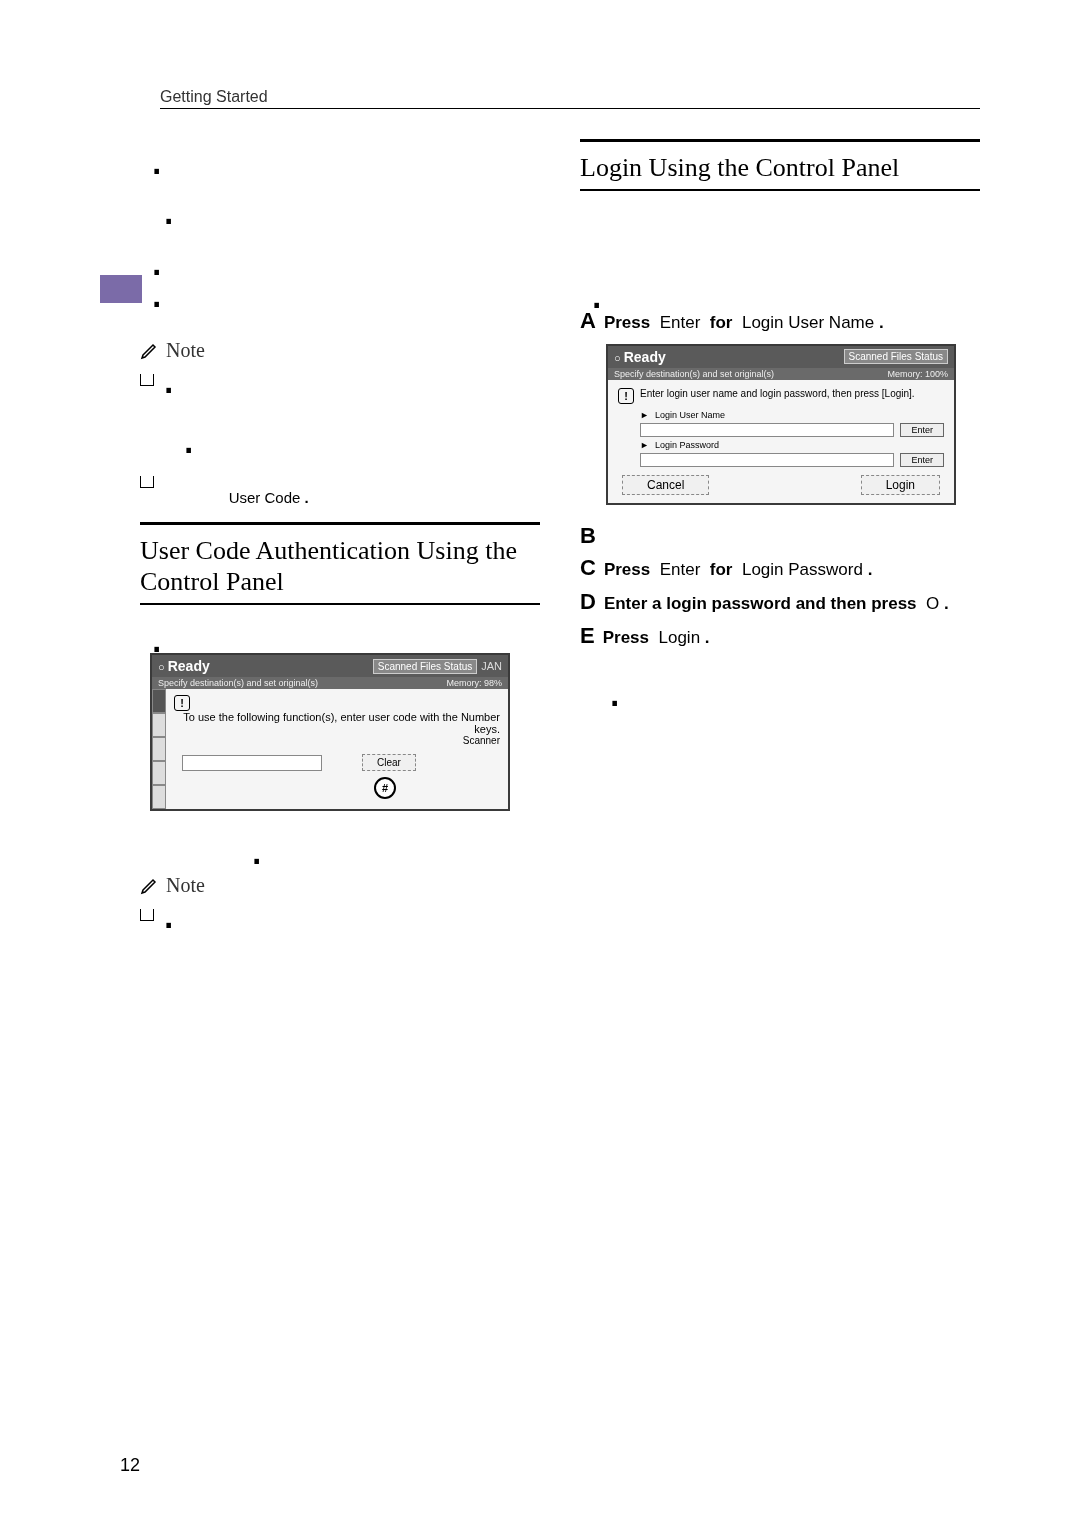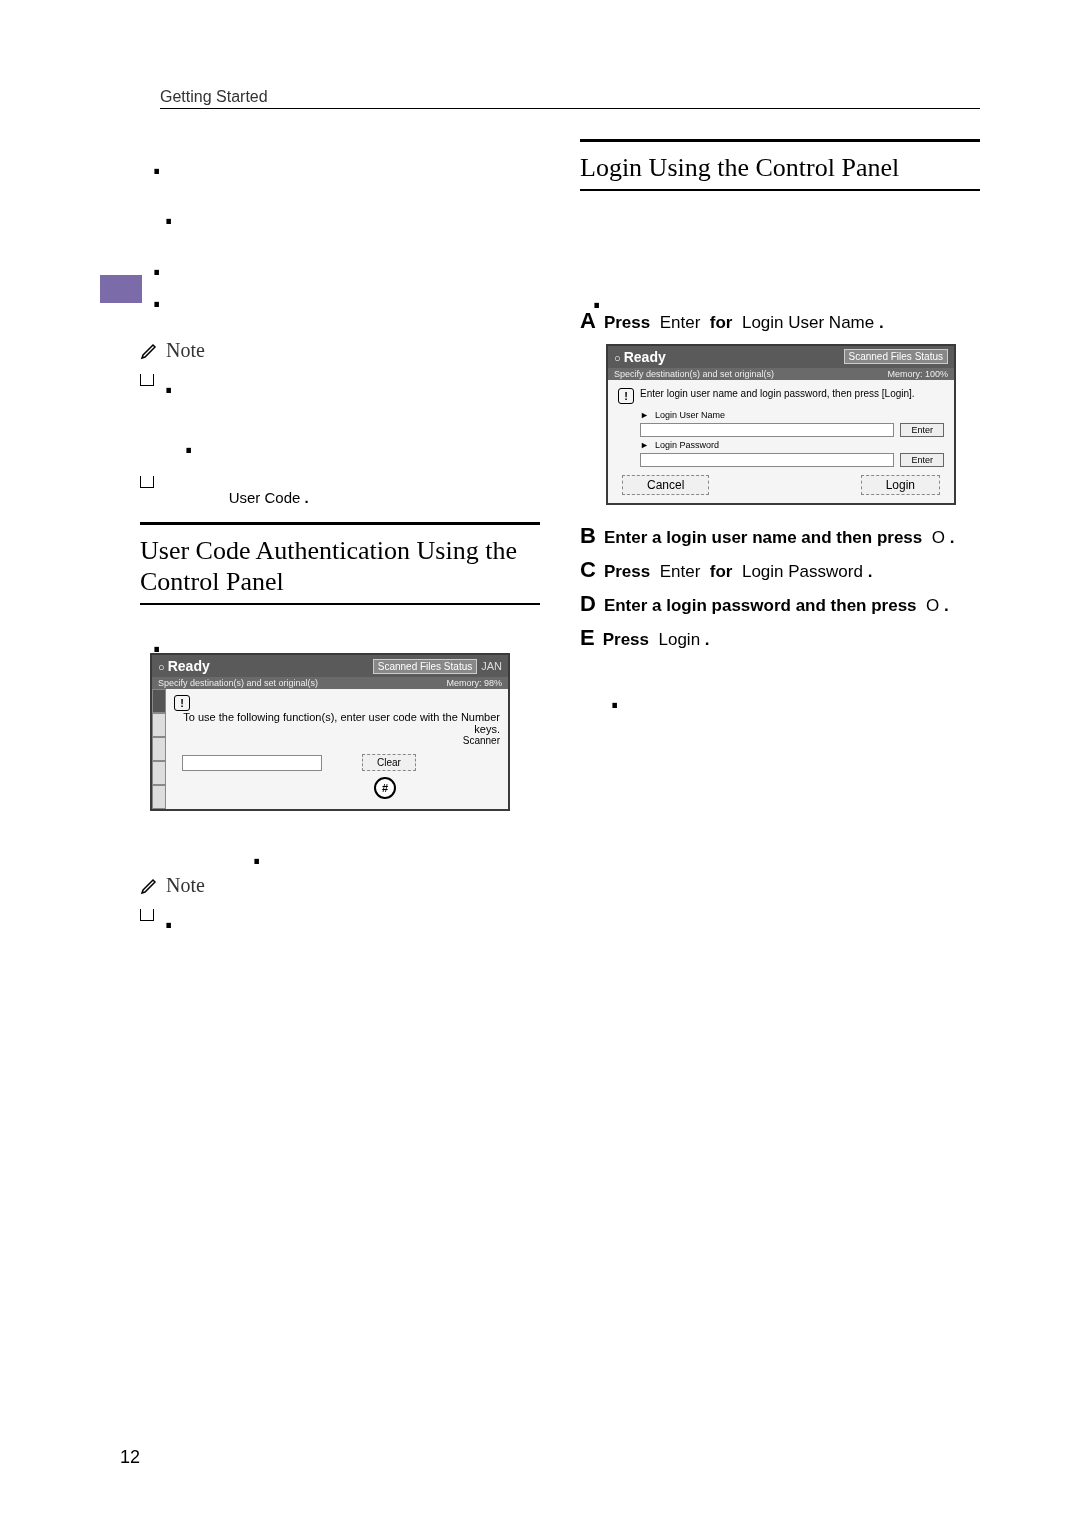--- a/index.html
+++ b/index.html
@@ -242,21 +242,21 @@
     .scr-body2 {
       flex: 1;
       padding: 6px 8px;
       background: #f5f5f5;
     }
     .dot { font-size: 48px; line-height: 0.3; margin-left: 10px;}
     .spacer-dots { margin: 12px 0 40px 0; }
     .page-num {
       position: absolute;
       left: 120px;
-      bottom: 60px;
+      bottom: 52px;
       font-size: 18px;
     }
     .triangle { font-size: 9px; }
   </style>
 </head>
 <body>
 
 <div class="page">
   <div class="header-section">
     <div class="running-head">Getting Started</div>
@@ -402,24 +402,20 @@
           </div>
           <div class="scr-btn-row">
             <div class="wide-btn">Cancel</div>
             <div class="wide-btn">Login</div>
           </div>
         </div>
       </div>
 
       <div class="step-line" style="margin-top:20px">
         <span class="step-letter">B</span>
-        <span class="step-text">
-          <span>Enter a login user name and then press</span>
-          <span class="inline-block">&nbsp;<span>O</span>&nbsp;</span>.
-        </span>
       </div>
 
       <div class="step-line">
         <span class="step-letter">C</span>
         <span class="step-text">
           <span>Press</span>
           <span class="inline-block">&nbsp;<span>Enter</span>&nbsp;</span>
           <span>for</span>
           <span class="inline-block">&nbsp;<span>Login Password</span>&nbsp;</span>.
         </span>

